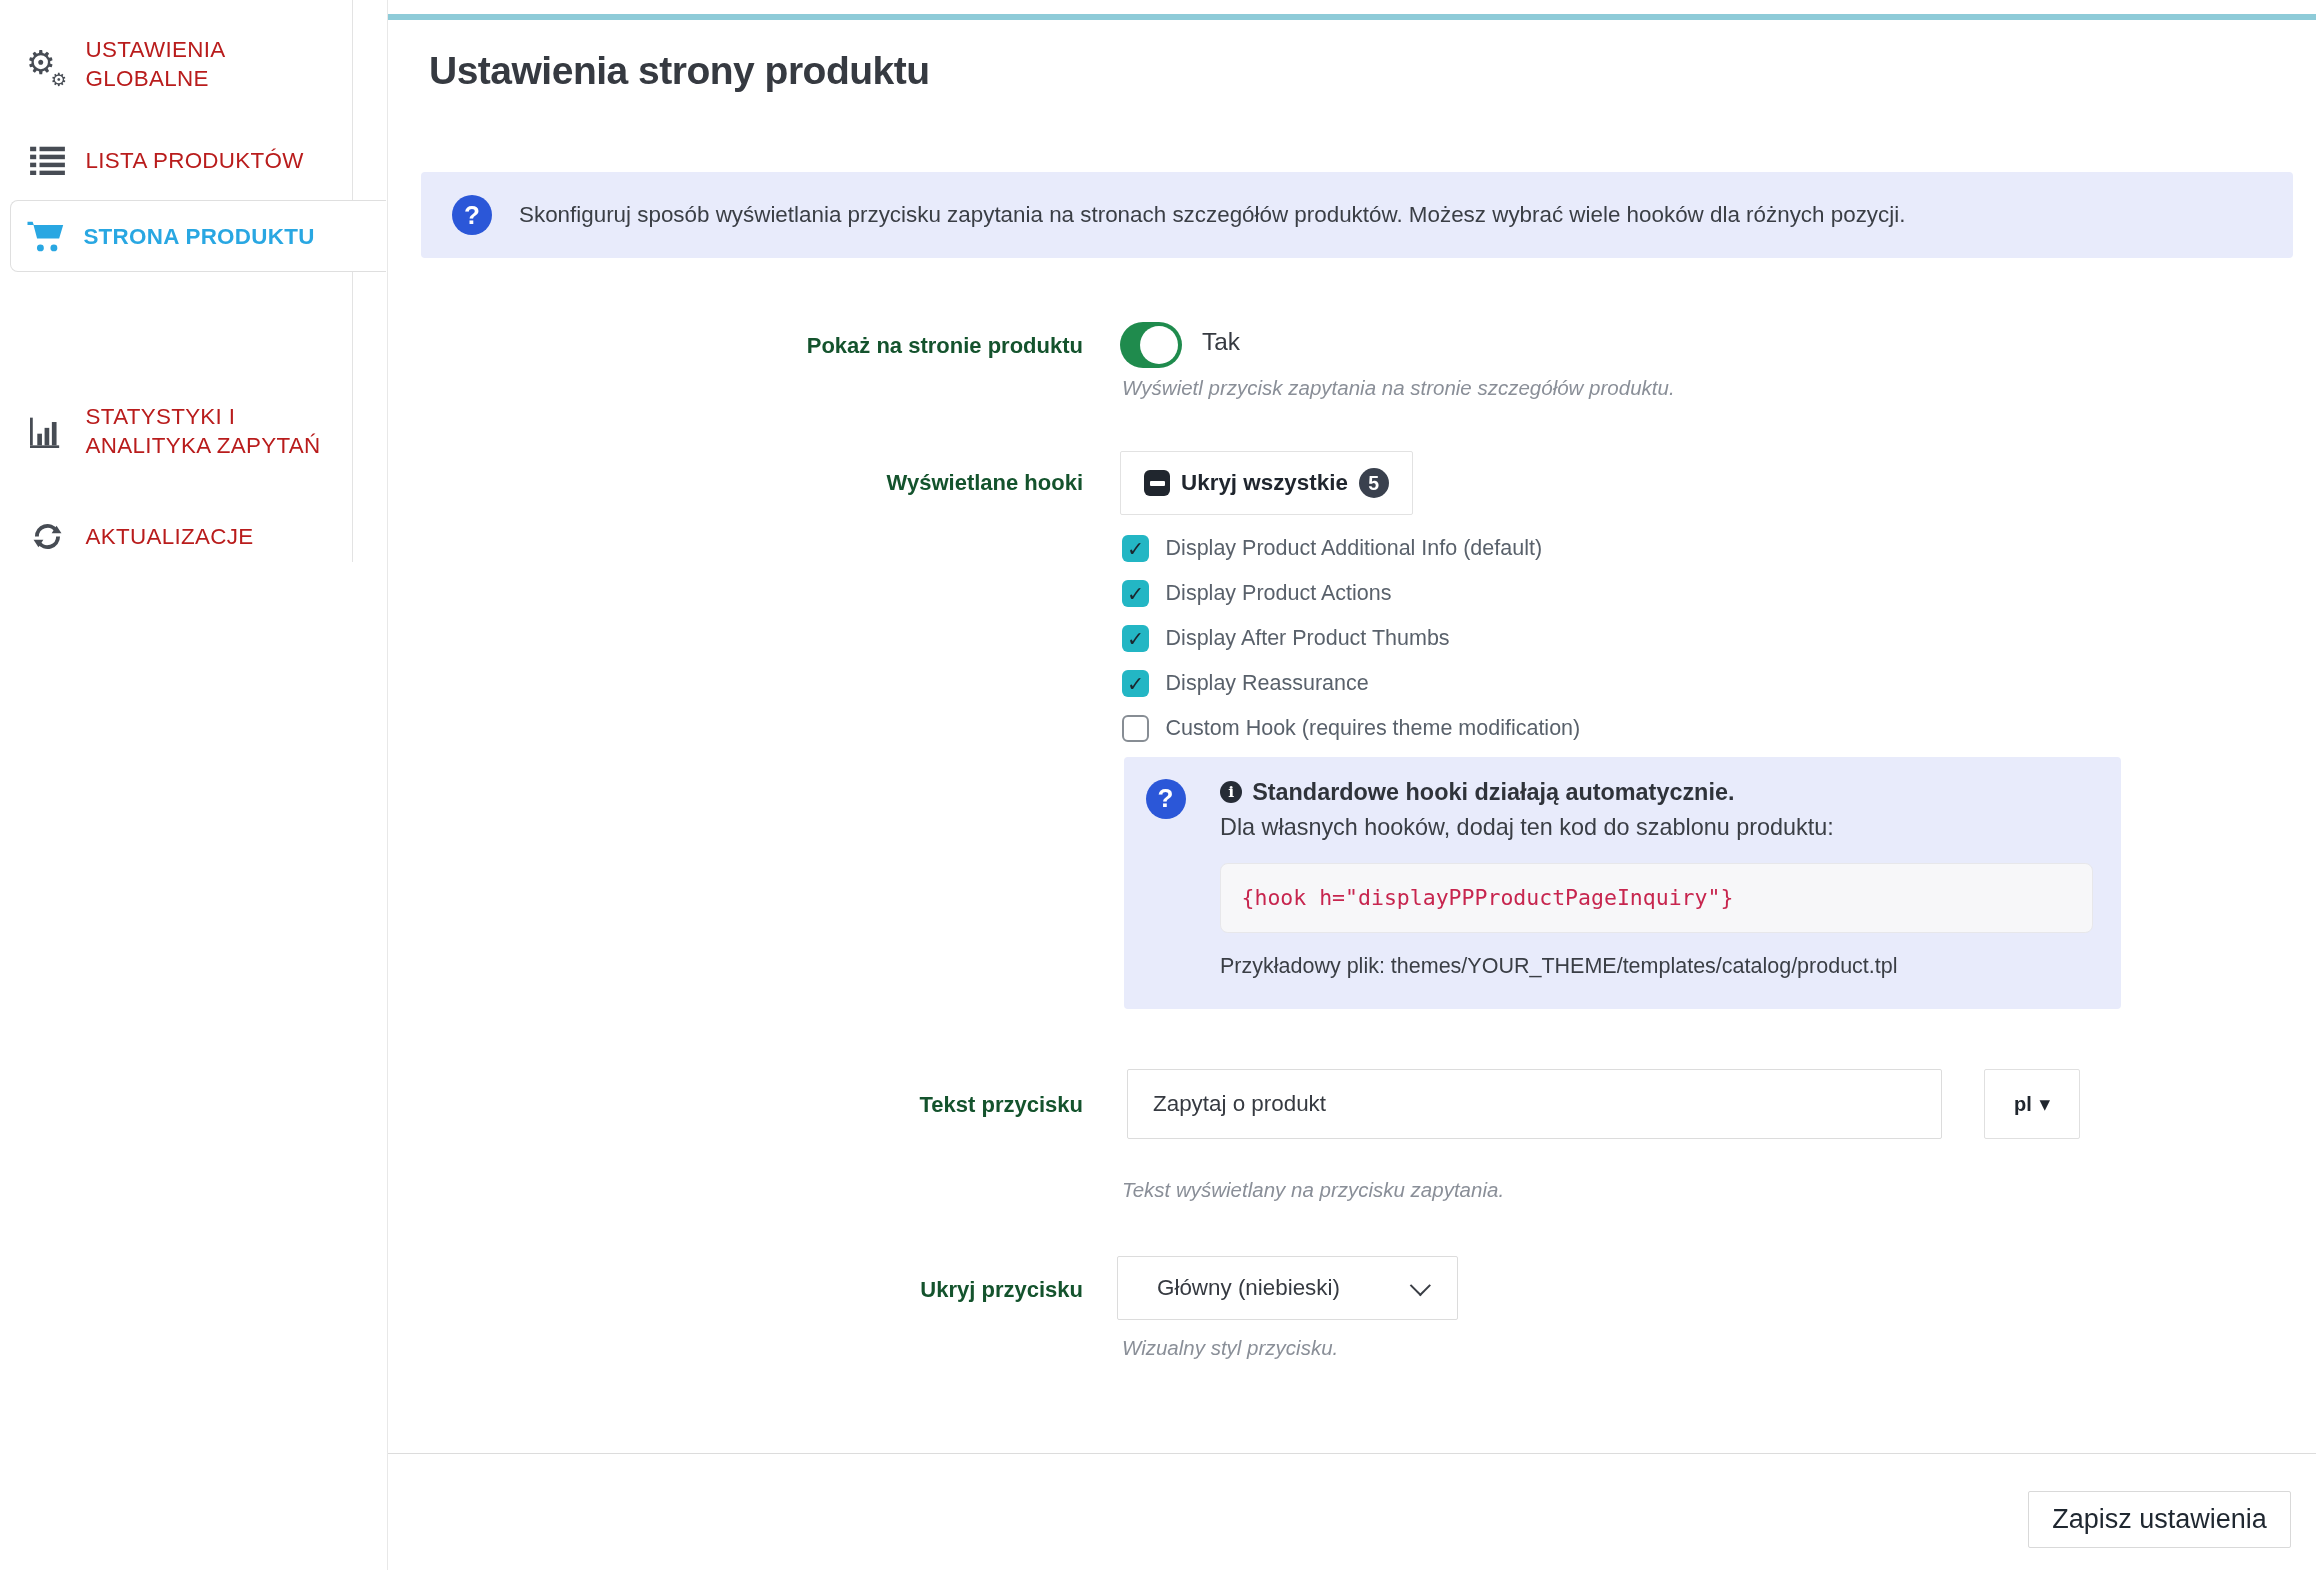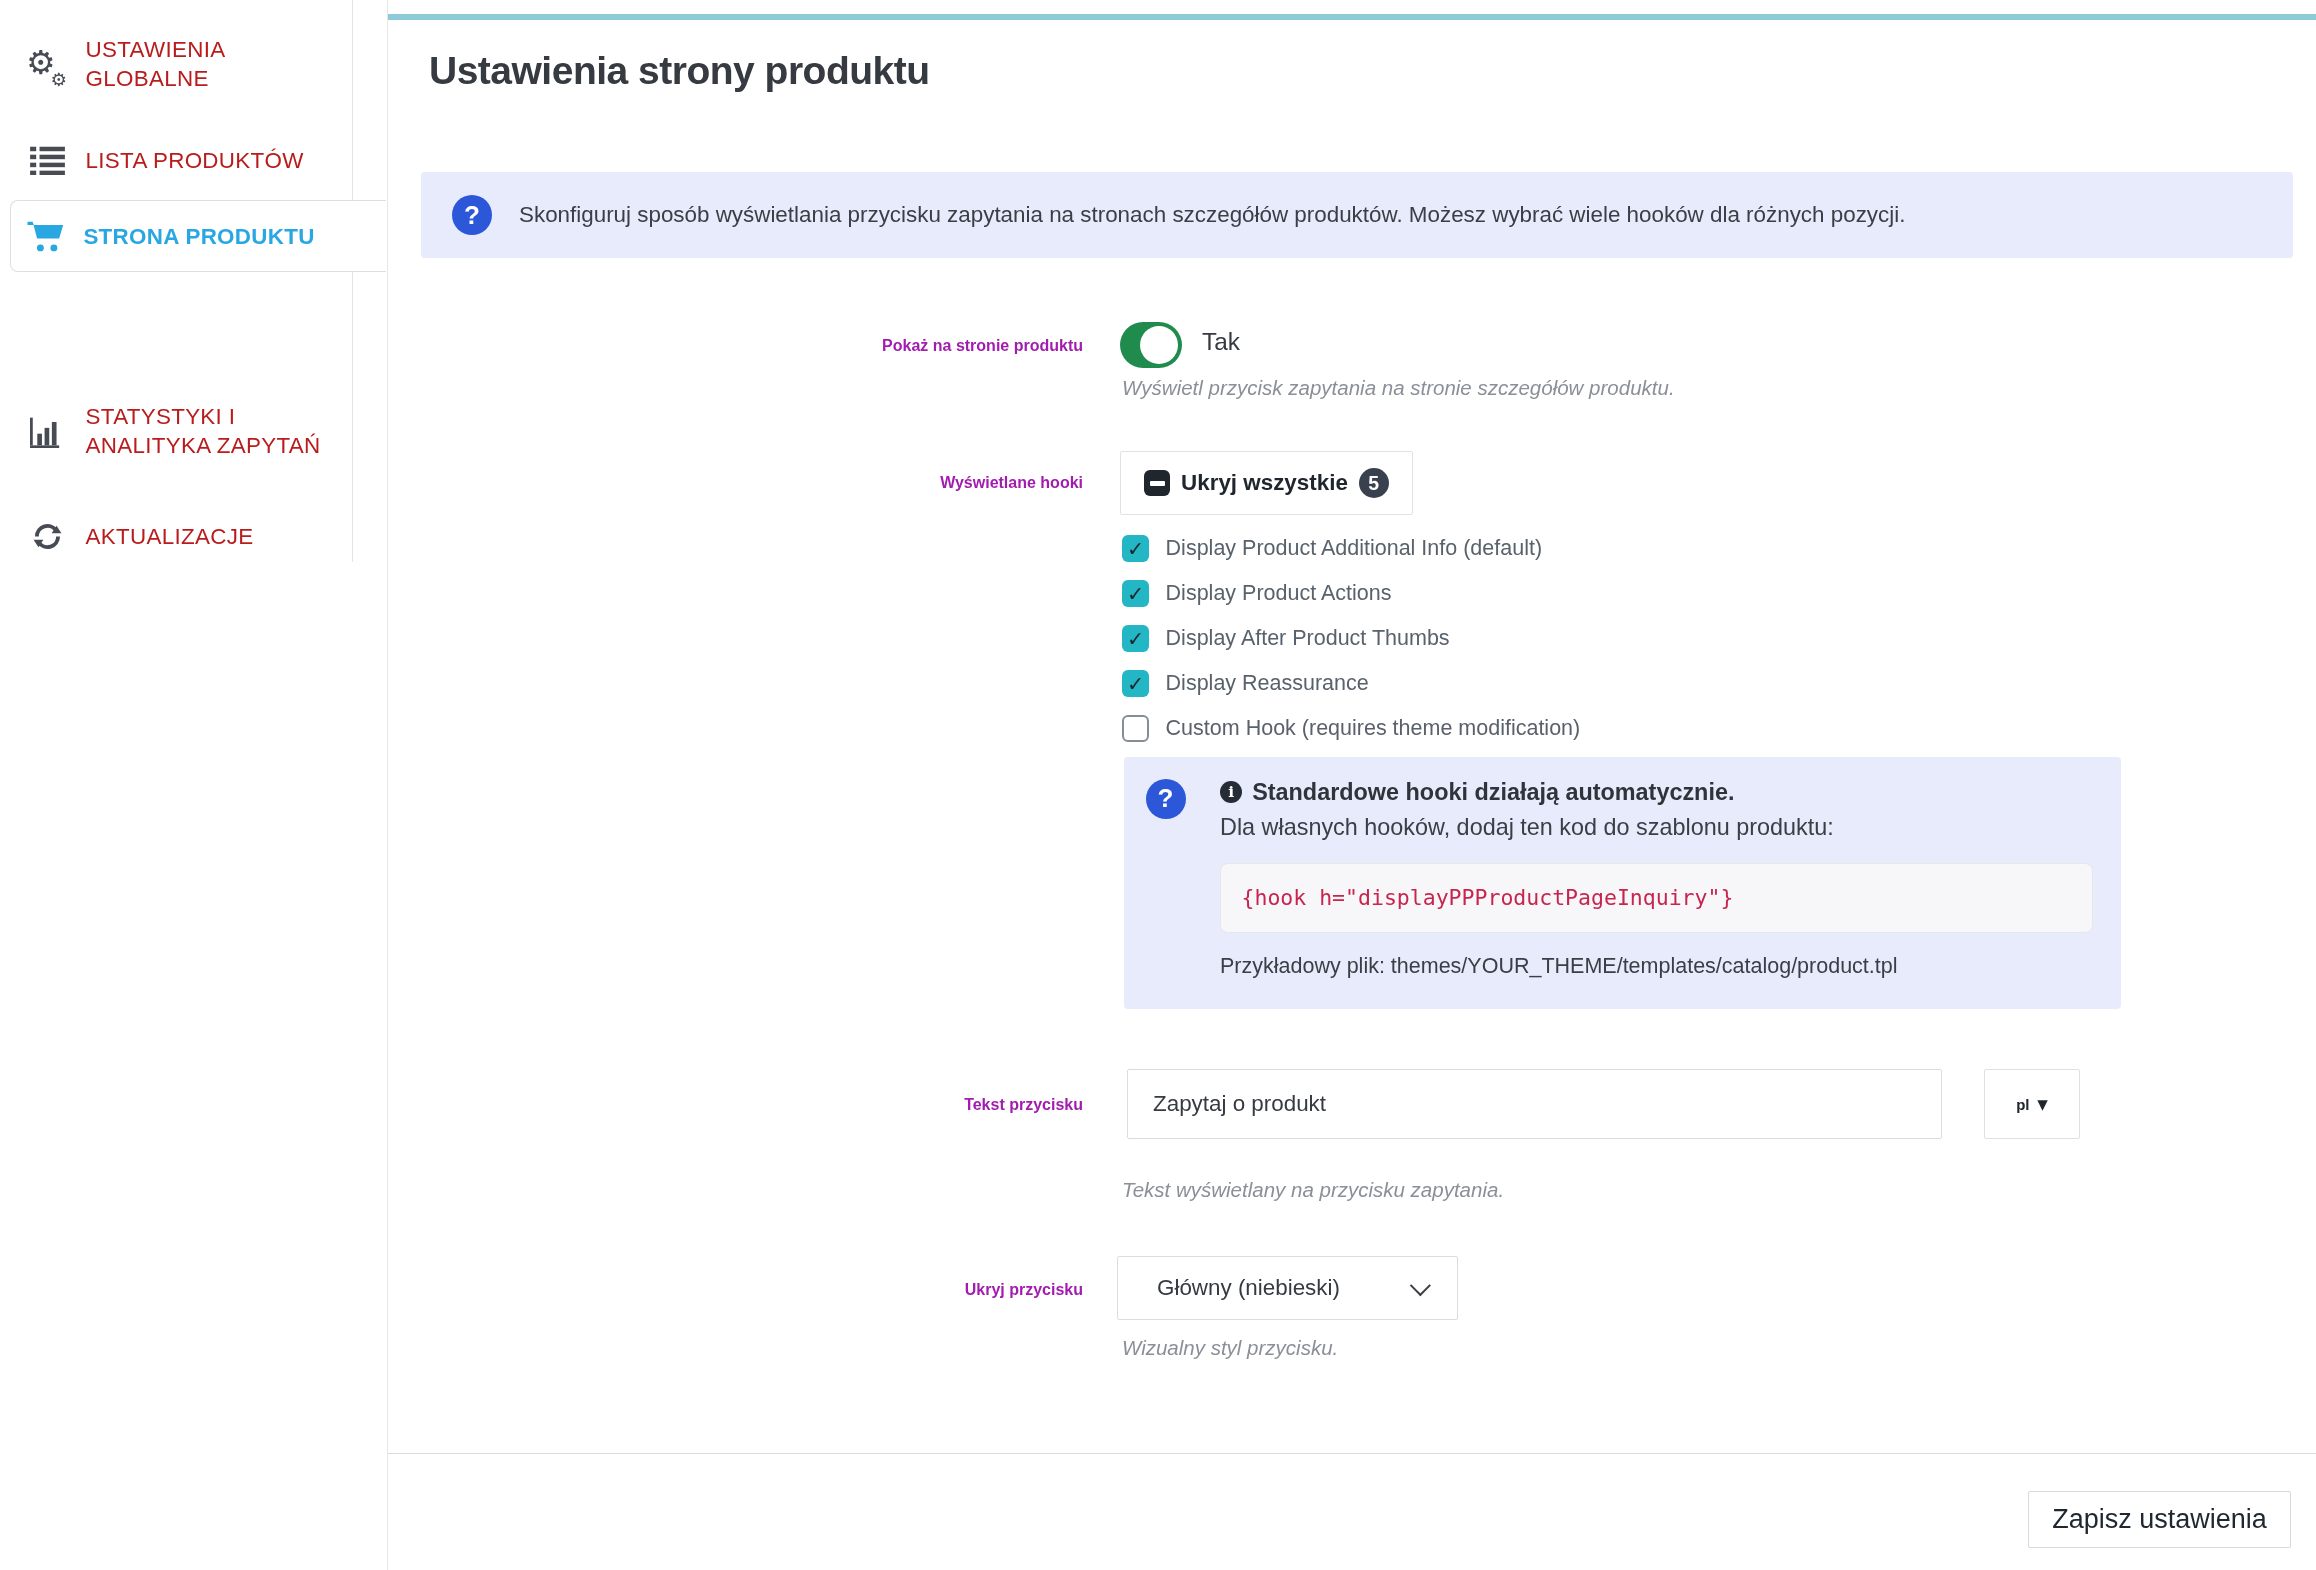--- a/index.html
+++ b/index.html
@@ -29,21 +29,21 @@
   .panel-left-border{position:absolute;left:387px;top:0;width:1px;height:1570px;background:#e8e8e8;}
   .panel-top-accent{position:absolute;left:388px;top:13.7px;width:1928px;height:5.9px;background:#8ecbd8;}
   .page-title{position:absolute;left:429px;top:49px;font-size:39px;font-weight:700;letter-spacing:-0.5px;color:#363a41;}
   
   .alert{position:absolute;left:421px;top:172px;width:1872px;height:86px;background:#e8ebfb;border-radius:3.9px;
          display:flex;align-items:center;}
   .q-icon{width:40px;height:40px;min-width:40px;border-radius:50%;background:#2b57d8;color:#fff;
           display:flex;align-items:center;justify-content:center;font-size:26px;font-weight:700;margin-left:31px;}
   .alert-text{margin-left:27px;font-size:22.4px;color:#3a3e45;}
   
-  .flabel{position:absolute;left:644px;width:439px;text-align:right;font-size:16px;font-weight:700;color:#a21caf;line-height:27px;}
+  .flabel{position:absolute;left:644px;width:439px;text-align:right;font-size:22px;font-weight:700;color:#14532d;line-height:27px;}
   .help-text{position:absolute;left:1122px;font-size:20.5px;font-style:italic;color:#8a8f98;}
   
   .toggle{position:absolute;left:1120px;top:322px;width:62px;height:46px;border-radius:23.4px;background:#1f8b4d;cursor:pointer;}
   .toggle .knob{position:absolute;top:3.9px;right:3.9px;width:38px;height:38px;border-radius:50%;background:#fff;}
   .toggle-state{position:absolute;left:1202px;top:328px;font-size:24.4px;color:#363a41;}
   
   .hooks-btn{position:absolute;left:1120px;top:451px;height:62px;padding:0 23.4px;background:#fff;border:1px solid #e2e2e2;
              border-radius:2px;display:flex;align-items:center;gap:10.7px;cursor:pointer;}
   .minus-sq{width:26px;height:26px;border-radius:5.9px;background:#20262e;position:relative;}
   .minus-sq::after{content:"";position:absolute;left:5.9px;right:5.9px;top:10.7px;height:4.9px;background:#fff;border-radius:1px;}
@@ -68,21 +68,21 @@
   .info-subtitle{margin-top:8.8px;font-size:23.4px;color:#3a3e45;}
   .code-box{margin-top:21.5px;width:871px;height:68px;background:#f7f7f9;border:1px solid #e7e7ea;border-radius:7.8px;
             display:flex;align-items:center;}
   .code-text{margin-left:20.5px;font-family:"DejaVu Sans Mono",monospace;font-size:21.5px;color:#c7254e;}
   .file-hint{margin-top:21.5px;font-size:21.5px;color:#3a3e45;}
   
   .text-input{position:absolute;left:1127px;top:1069px;width:815px;height:70px;box-sizing:border-box;border:1px solid #dcdcdc;
               border-radius:2px;padding:0 0 0 25px;font-size:22.4px;color:#363a41;font-family:"Liberation Sans",sans-serif;outline:none;}
   .lang-btn{position:absolute;left:1984px;top:1069px;width:96px;height:70px;box-sizing:border-box;background:#fff;
             border:1px solid #e0e0e0;border-radius:2px;display:flex;align-items:center;justify-content:center;gap:7.8px;cursor:pointer;}
-  .lang-label{font-size:15px;font-weight:700;color:#20262e;}
+  .lang-label{font-size:20px;font-weight:700;color:#20262e;}
   .caret-down{font-family:"DejaVu Sans",sans-serif;font-size:13.7px;color:#20262e;}
   
   .style-select{position:absolute;left:1117px;top:1256px;width:341px;height:64px;box-sizing:border-box;background:#fff;
                 border:1px solid #dcdcdc;border-radius:2px;display:flex;align-items:center;cursor:pointer;}
   .select-value{margin-left:39px;font-size:22.4px;color:#363a41;flex:1;}
   .chevron{width:12.7px;height:12.7px;border-right:2.4px solid #3a3e45;border-bottom:2.4px solid #3a3e45;
            transform:rotate(45deg);margin-right:29px;margin-top:-5.9px;}
   
   .footer-divider{position:absolute;left:388px;top:1453px;width:1928px;height:1px;background:#dcdcdc;}
   .save-btn{position:absolute;left:2028px;top:1491px;width:263px;height:57px;background:#fff;border:1px solid #d9d9d9;

